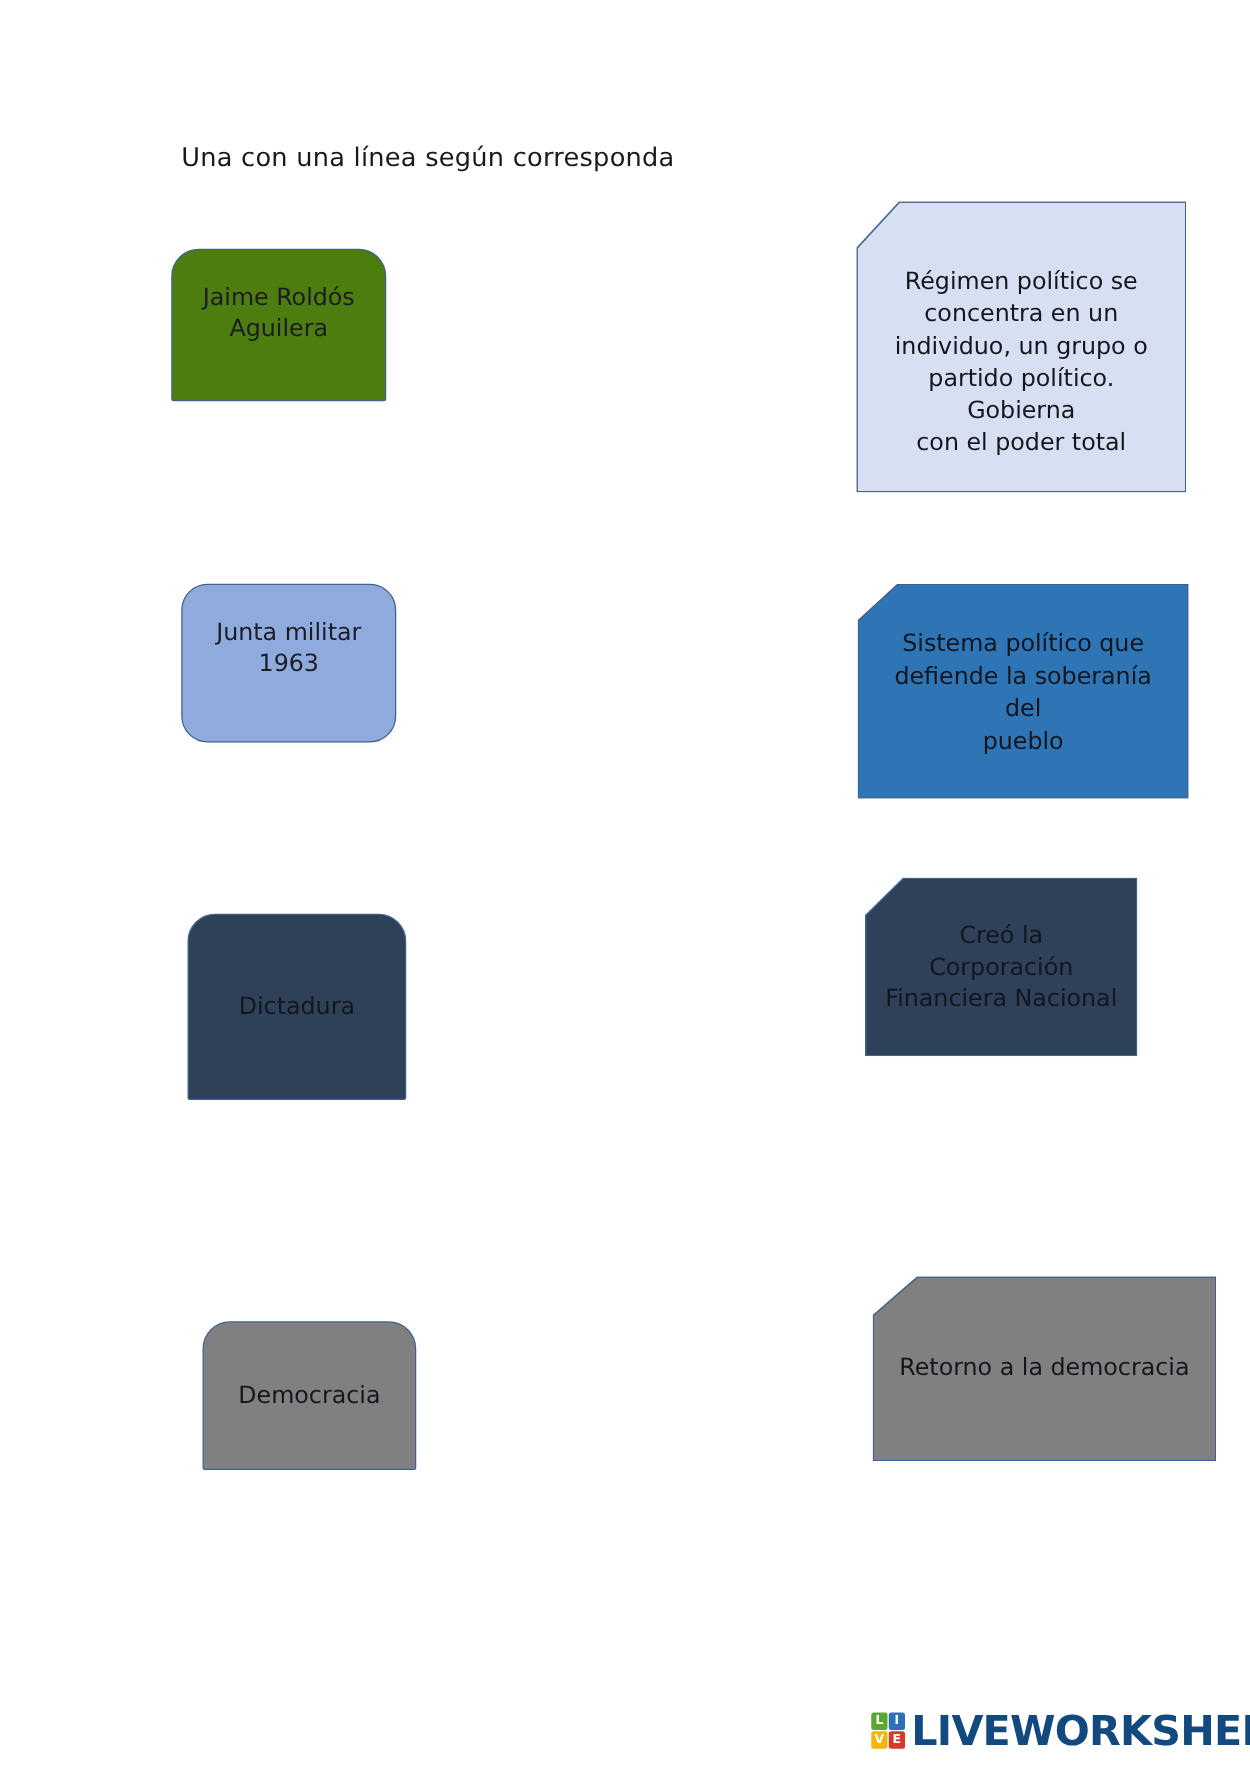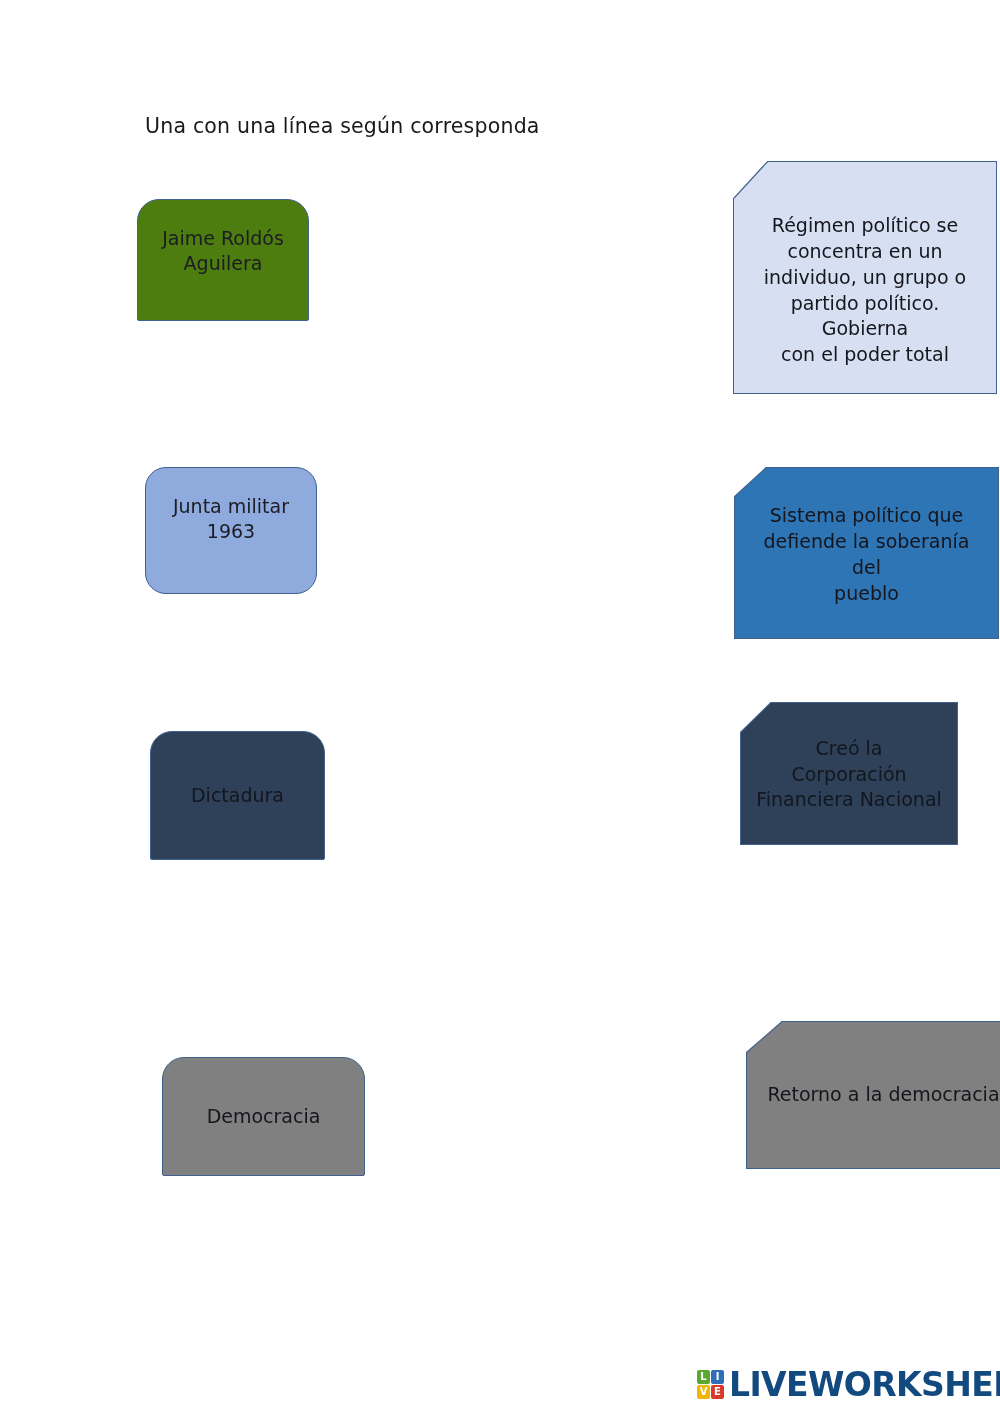--- a/index.html
+++ b/index.html
@@ -61,21 +61,20 @@
     padding-top: 26px;
   }
   .card-left.t-mid {
     align-items: center;
   }
 
   
   .pent-wrap {
     position: absolute;
     box-sizing: border-box;
-    margin-left: 48px;
   }
   .pent-shape {
     position: absolute;
     inset: 0;
     clip-path: polygon(var(--cut) 0%, 100% 0%, 100% 100%, 0% 100%, 0% var(--cuty));
   }
   .pent-border {
     background: #41618f;
   }
   .pent-face {
@@ -149,25 +148,25 @@
   <div class="card card-left t-lower" id="left-0" style="left:137px; top:199px; width:172px; height:122px; background:#4d7c0f;">
     <span class="card-text">Jaime Roldós
 Aguilera</span>
   </div>
 
   <div class="card card-left t-lower" id="left-1" style="left:145px; top:467px; width:172px; height:127px; background:#8FAADC;border-radius:21px;">
     <span class="card-text">Junta militar
 1963</span>
   </div>
 
-  <div class="card card-left t-mid" id="left-2" style="left:150px; top:731px; width:175px; height:129px; background:#2F4158; color:#12161e;">
+  <div class="card card-left t-mid" id="left-2" style="left:150px; top:731px; width:175px; height:149px; background:#2F4158; color:#12161e;">
     <span class="card-text">Dictadura</span>
   </div>
 
-  <div class="card card-left t-mid" id="left-3" style="left:162px; top:1057px; width:203px; height:119px; background:#808080; color:#15151c;">
+  <div class="card card-left t-mid" id="left-3" style="left:162px; top:1057px; width:171px; height:119px; background:#808080; color:#15151c;">
     <span class="card-text">Democracia</span>
   </div>
 
   <div class="pent-wrap" id="right-0" style="left:685px; top:161px; width:264px; height:233px; --cut:13%; --cuty:16%;">
     <div class="pent-shape pent-border"></div>
     <div class="pent-face" style="background:#D6E0F2;"></div>
     <div class="pent-label" style="padding-top:26px;">Régimen político se
 concentra en un
 individuo, un grupo o
 partido político. Gobierna

